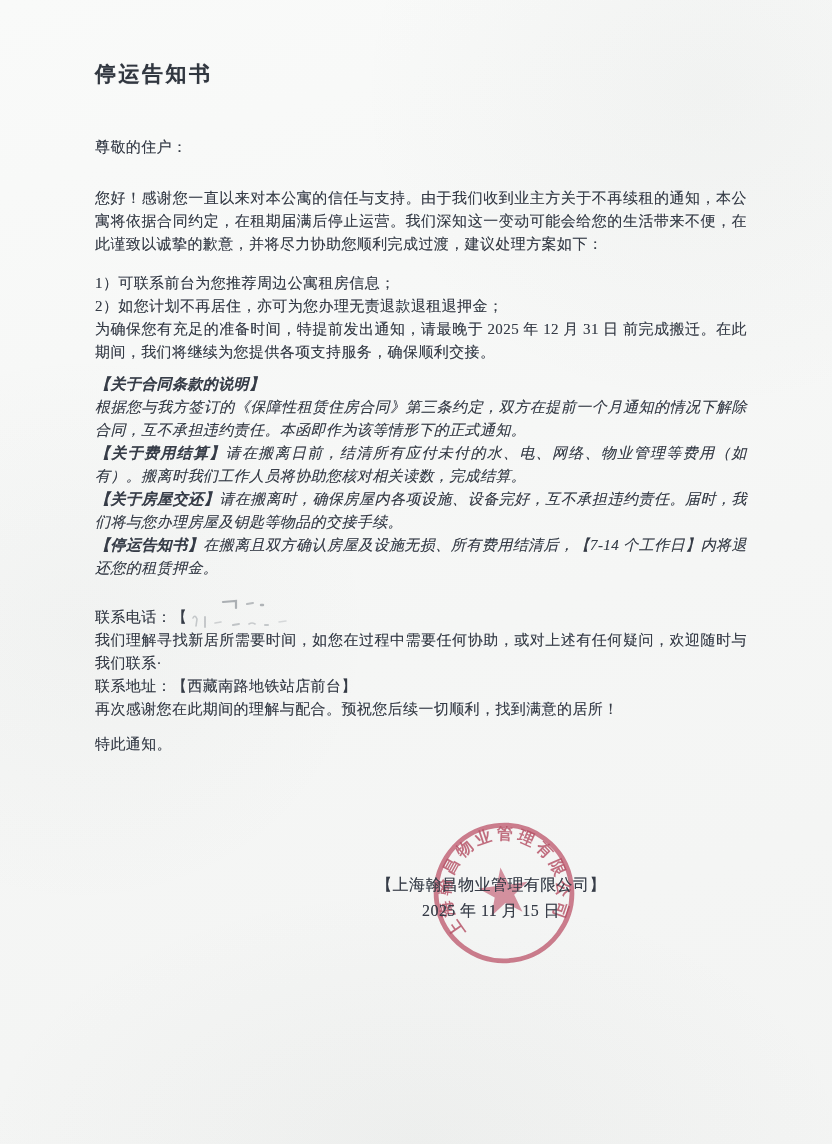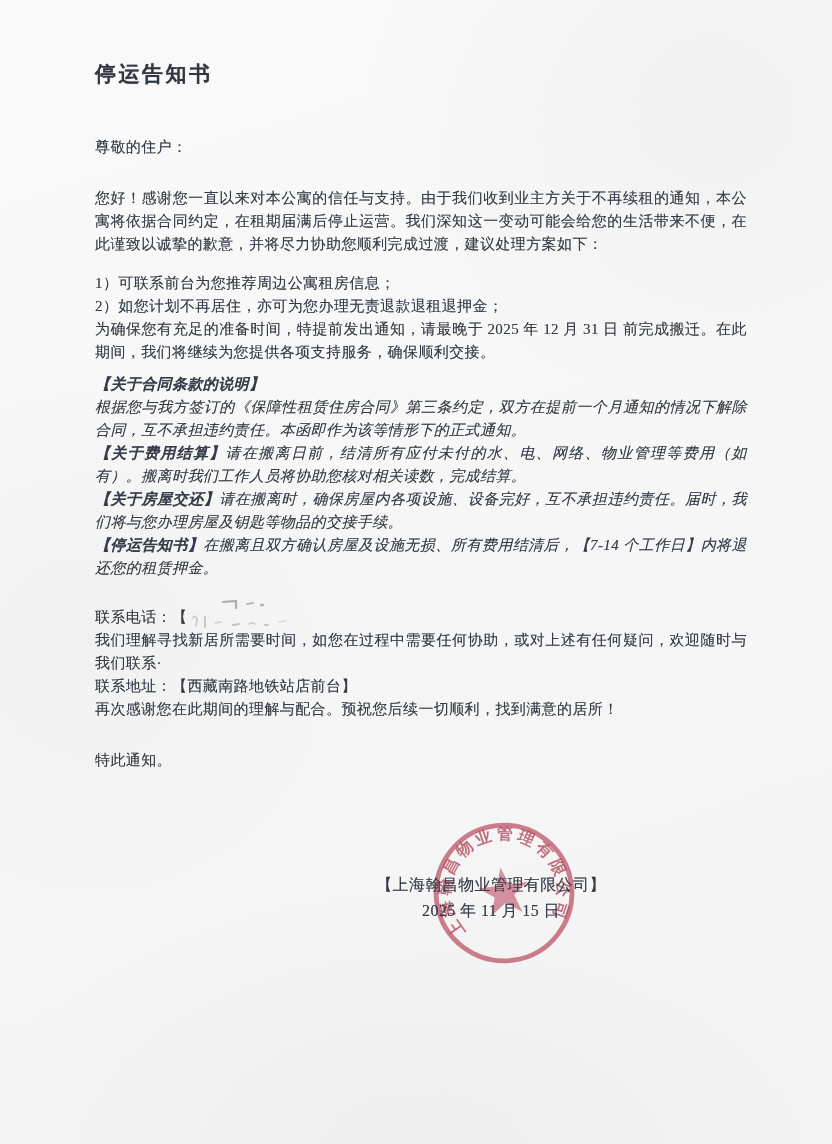--- a/index.html
+++ b/index.html
@@ -43,21 +43,21 @@
     color: #363c47;
     text-shadow: 0 0 0.6px rgba(54,60,71,0.45);
   }
   .salutation { margin-top: 48px; }
   .intro { margin-top: 28px; }
   .options { margin-top: 16px; }
   .deadline { }
   .sections { margin-top: 9px; font-style: italic; }
   .sec-heading { font-weight: bold; }
   .closing-block { margin-top: 26px; }
-  .notice-end { margin-top: 28px; }
+  .notice-end { margin-top: 12px; }
   .contact-line { white-space: nowrap; }
   .smudge {
     display: inline-block;
     vertical-align: middle;
     margin: -14px 0 -4px 2px;
     opacity: 0.75;
   }
   .signature-block {
     position: absolute;
     left: 330px;

